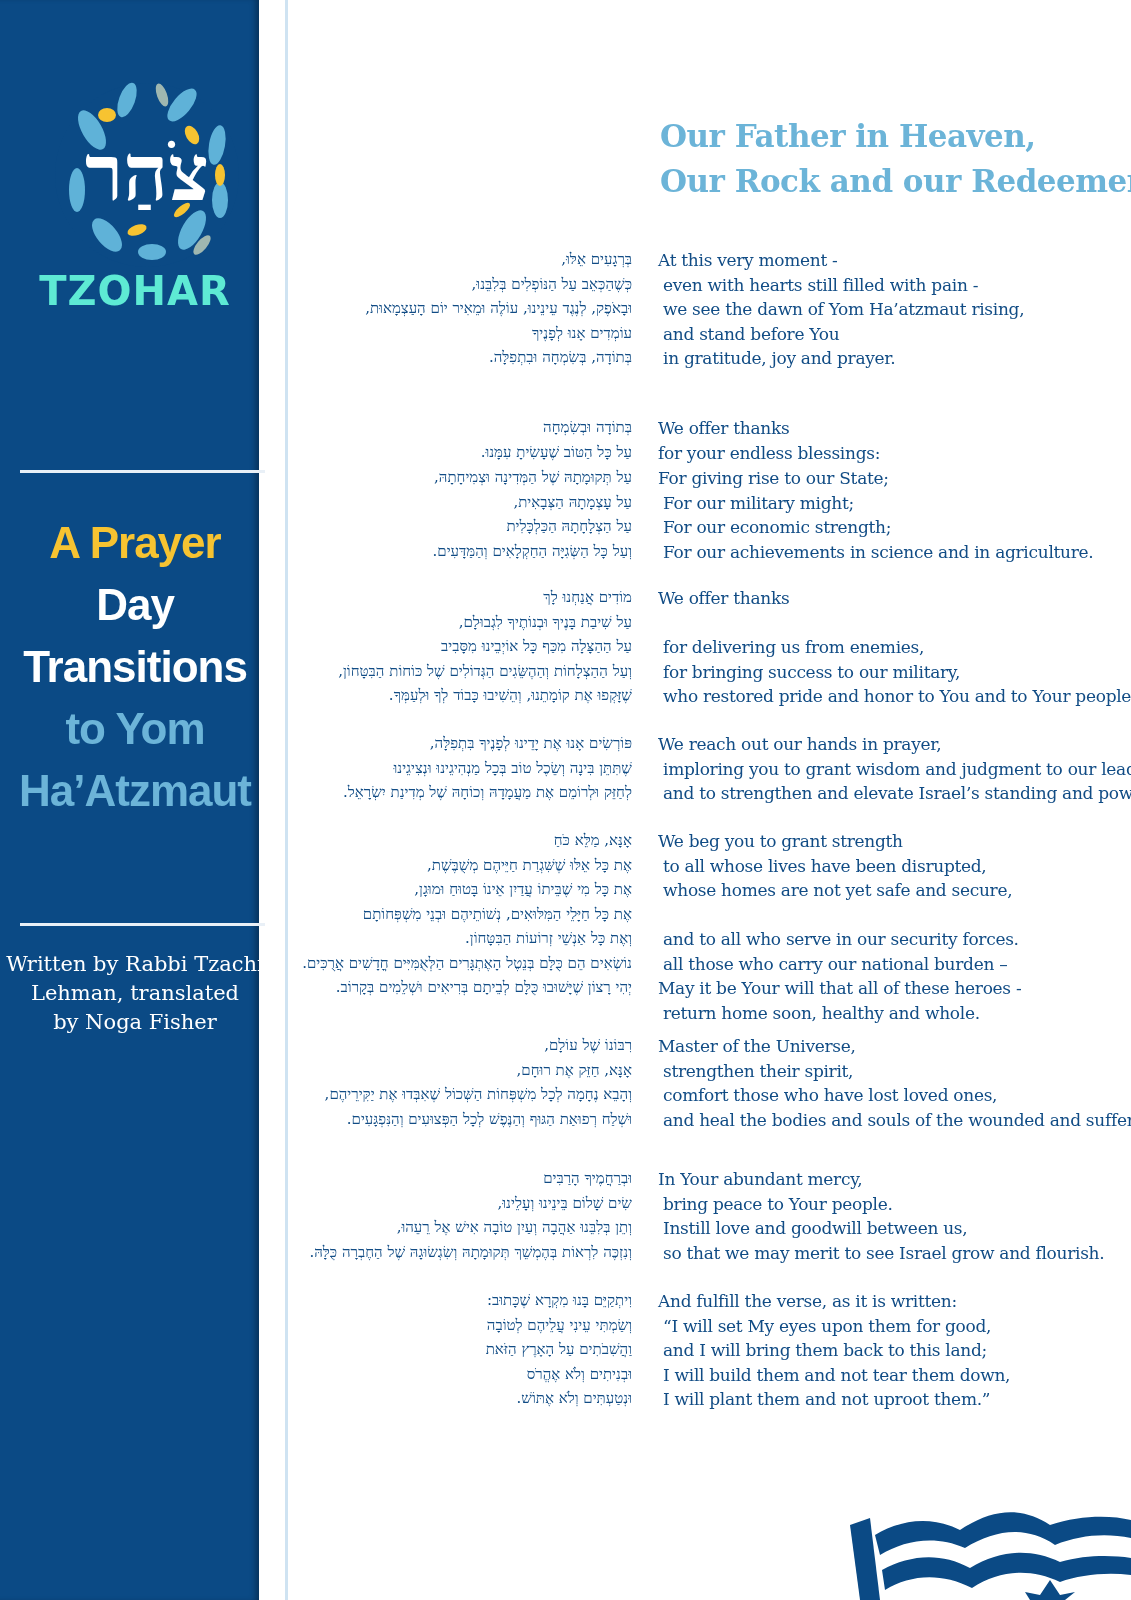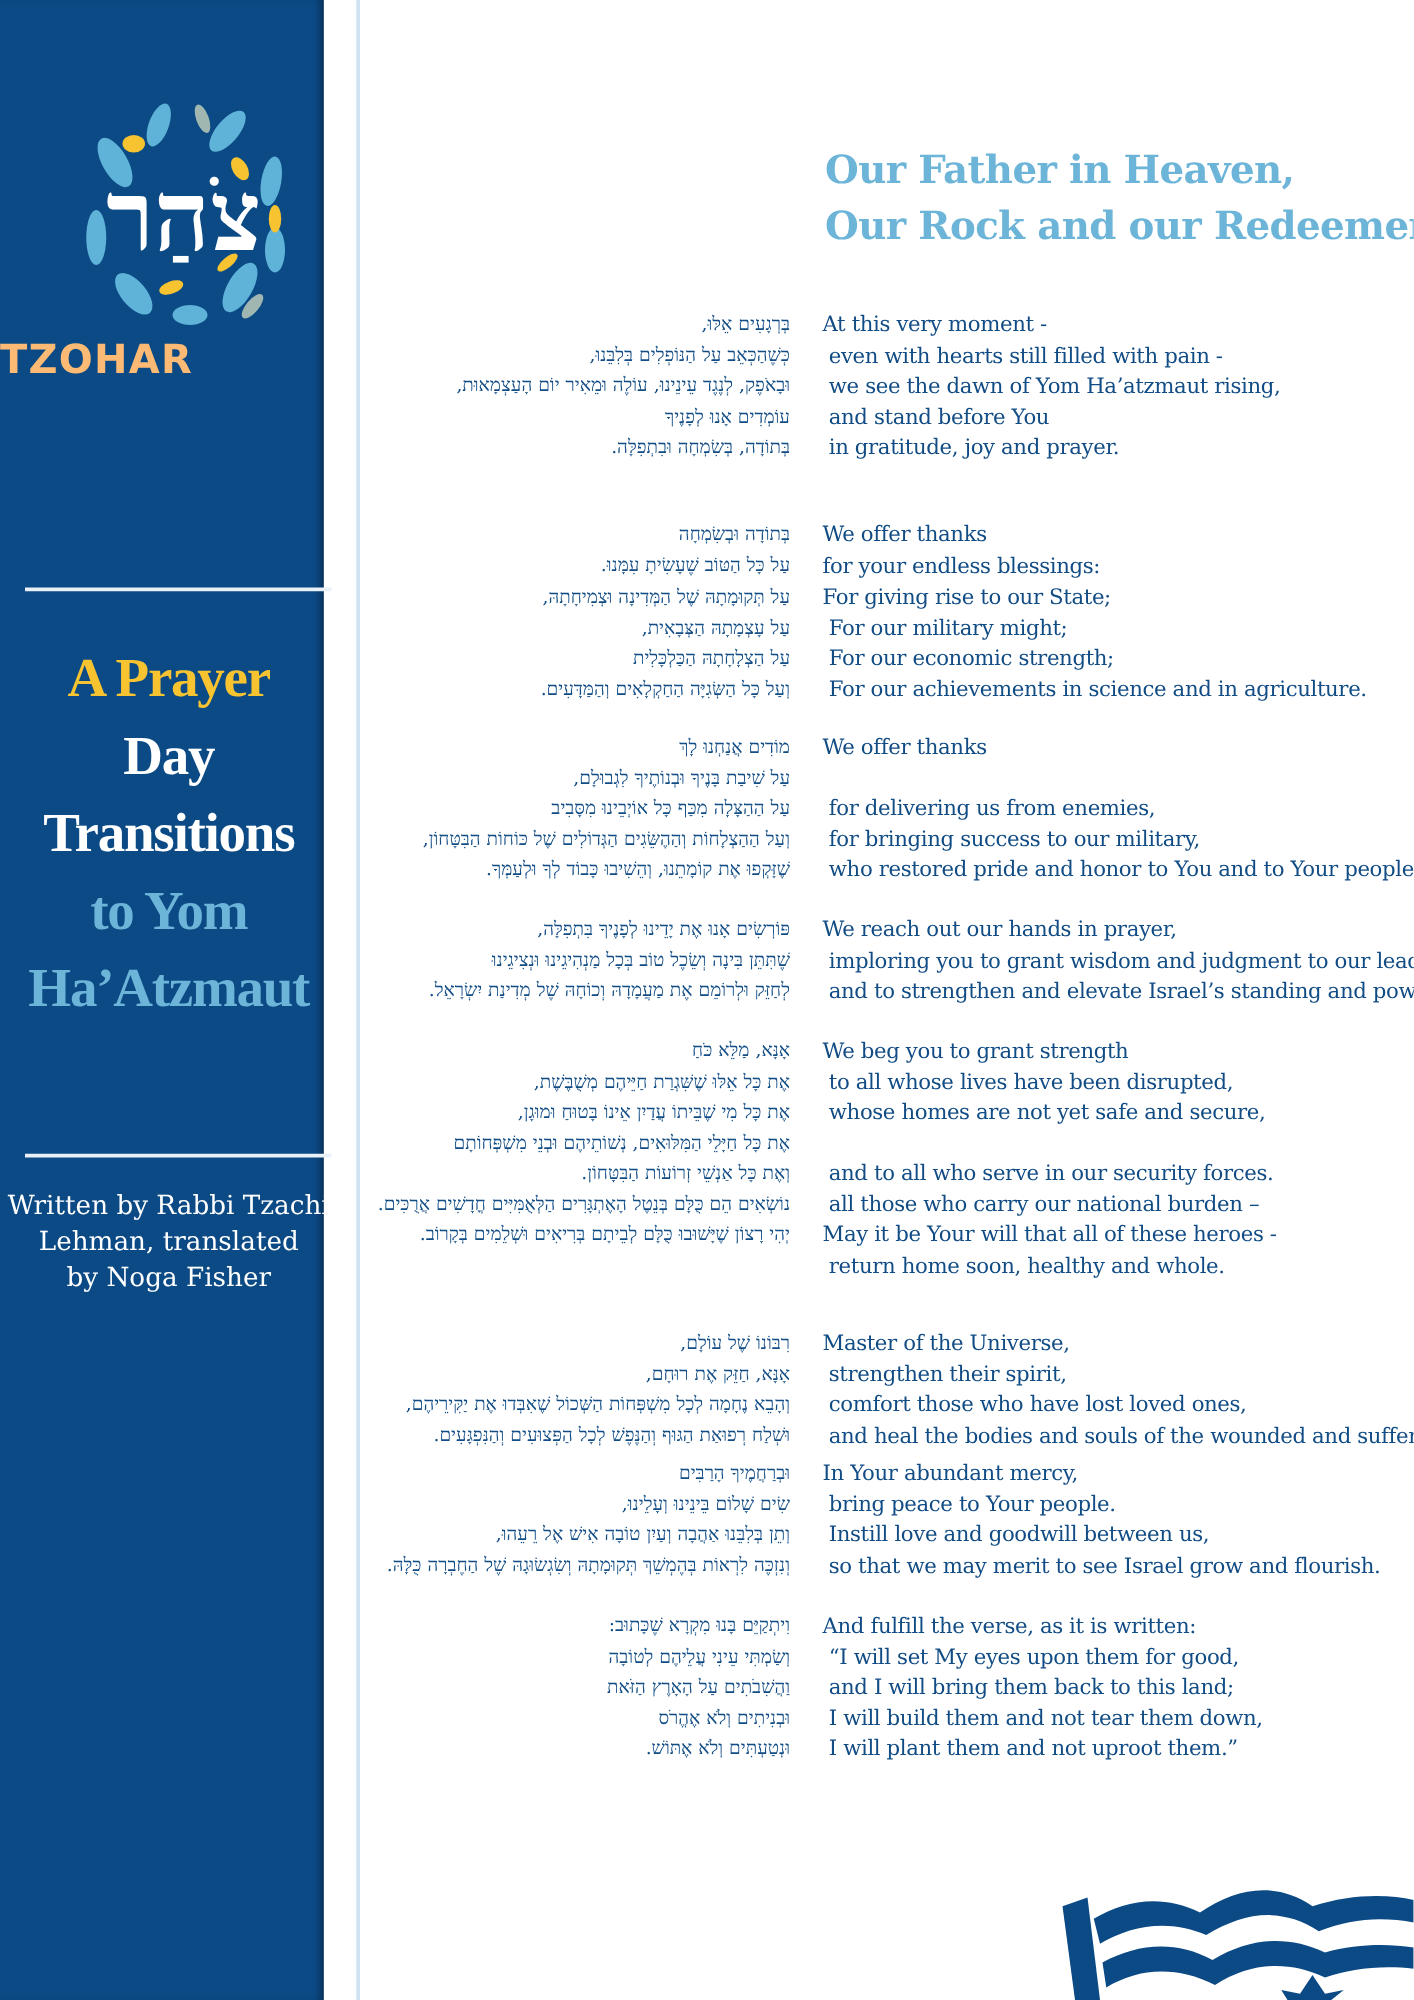--- a/index.html
+++ b/index.html
@@ -1,22 +1,22 @@
 <!DOCTYPE html>
 <html><head>
 <meta charset="utf-8">
 <style>
   html,body{margin:0;padding:0;}
   body{width:1131px;height:1600px;position:relative;background:#fff;overflow:hidden;font-family:"DejaVu Serif","Liberation Serif",serif;}
   .sidebar{position:absolute;left:0;top:0;width:259px;height:1600px;background:#0b4a85;box-shadow:inset -6px 0 6px -3px rgba(0,0,0,.35);}
   .sidebar-edge{position:absolute;left:285px;top:0;width:3px;height:1600px;background:#cfe3f2;}
   .logo{position:absolute;left:52px;top:80px;width:190px;height:190px;}
-  .brand{position:absolute;left:0;width:270px;top:268px;text-align:left;color:#fdba74;font-family:"DejaVu Sans","Liberation Sans",sans-serif;font-weight:bold;font-size:32px;letter-spacing:1px;}
+  .brand{position:absolute;left:0;width:270px;top:268px;text-align:center;color:#5eead4;font-family:"DejaVu Sans","Liberation Sans",sans-serif;font-weight:bold;font-size:40px;letter-spacing:1px;}
   .rule{position:absolute;left:20px;width:245px;height:3px;background:#e9f0f7;}
-  .title{position:absolute;left:0;width:270px;top:512px;text-align:center;font-weight:bold;font-size:44px;line-height:62px;font-family:Liberation Serif, serif;letter-spacing:-1px;}
+  .title{position:absolute;left:0;width:270px;top:512px;text-align:center;font-weight:bold;font-size:44px;line-height:62px;font-family:Liberation Sans, sans-serif;letter-spacing:-1px;}
   .title .y{color:#f7c331;} .title .w{color:#fff;} .title .b{color:#6cb4d8;}
   .credit{position:absolute;left:0;width:270px;top:950px;text-align:center;color:#fff;font-size:21px;line-height:29px;font-family:"DejaVu Serif",serif;}
   .heading{position:absolute;top:118px;left:300px;width:800px;}
   .hrow{position:absolute;height:46px;font-size:31px;font-weight:bold;color:#6cb4d8;white-space:nowrap;}
   .hrow .en{position:absolute;left:360px;letter-spacing:-0.5px;}
   .stanza{position:absolute;left:300px;width:800px;}
   .line{position:relative;height:24.5px;font-size:17px;color:#114c85;white-space:nowrap;}
   .line .he{position:absolute;right:468px;direction:rtl;font-size:15px;font-family:"DejaVu Serif",serif;}
   .line .en{position:absolute;left:358px;letter-spacing:-0.3px;}
   .line .en.ind{left:363px;}
@@ -193,21 +193,21 @@
       </div>
       <div class="line">
         <span class="he">יְהִי רָצוֹן שֶׁיָּשׁוּבוּ כֻּלָּם לְבֵיתָם בְּרִיאִים וּשְׁלֵמִים בְּקָרוֹב.</span>
         <span class="en">May it be Your will that all of these heroes -</span>
       </div>
       <div class="line">
         <span class="he"></span>
         <span class="en ind">return home soon, healthy and whole.</span>
       </div>
     </div>
-    <div class="stanza" style="top: 1065px;">
+    <div class="stanza" style="top: 1036px;">
       <div class="line">
         <span class="he">רִבּוֹנוֹ שֶׁל עוֹלָם,</span>
         <span class="en">Master of the Universe,</span>
       </div>
       <div class="line">
         <span class="he">אָנָּא, חַזֵּק אֶת רוּחָם,</span>
         <span class="en ind">strengthen their spirit,</span>
       </div>
       <div class="line">
         <span class="he">וְהָבֵא נֶחָמָה לְכָל מִשְׁפְּחוֹת הַשְּׁכוֹל שֶׁאִבְּדוּ אֶת יַקִּירֵיהֶם,</span>

